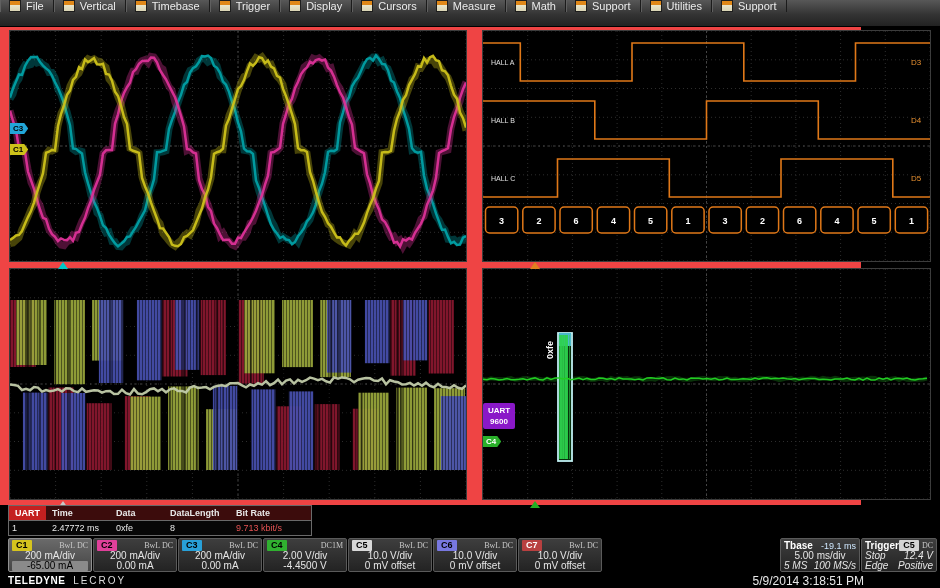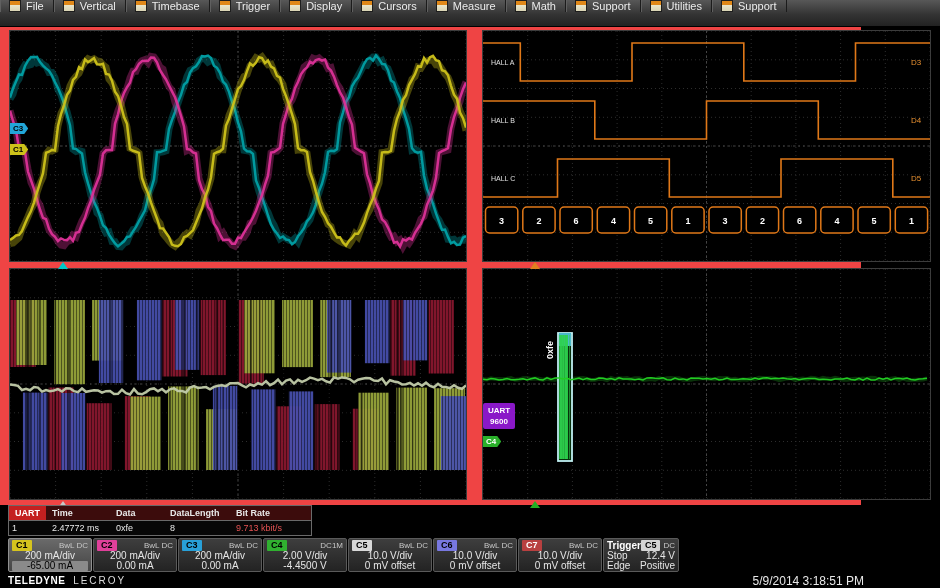--- a/index.html
+++ b/index.html
@@ -76,23 +76,23 @@
   .chbox{
     width:84px;flex:none;margin-right:1px;box-sizing:border-box;
     background:linear-gradient(#3e3e3e,#232323);border:1px solid #5a5a5a;border-radius:2px;
     font-size:9px;color:#e6e6e6;padding:1px 3px;
     display:flex;flex-direction:column;justify-content:space-between;
   }
   .chbox.selected{background:linear-gradient(#6a6a6a,#454545);border-color:#909090;}
   .chbox.selected .chline:last-child{background:#8a8a8a;color:#000;border-radius:1px;}
   .hdr{display:flex;justify-content:space-between;align-items:center;height:12px;}
   .chbadge{font-weight:bold;font-size:9px;line-height:11px;padding:0 4px;border-radius:1px;}
-  .coupling{font-size:8px;color:#c8c8c8;}
+  .coupling{font-size:8px;color:#c8c8c8;font-family:Liberation Serif, serif;}
   .chline{text-align:center;font-size:10px;line-height:10px;white-space:nowrap;}
-  .chline.split{display:flex;justify-content:space-between;text-align:center;}
+  .chline.split{display:flex;justify-content:space-between;text-align:center;font-style:italic;}
   .dlabel{color:#30d030;font-weight:bold;font-size:9px;}
   .tbasebox{margin-left:auto;width:80px;}
   .trigbox{width:76px;}
   .bold{font-weight:bold;font-size:10px;color:#fff;}
   .tbval{color:#cfe8ff;font-size:9px;}
   .trig-src{display:flex;align-items:center;gap:3px;}
   #trig-badge{background:#d4d4d4;color:#000;}
   
   .footer{
     position:absolute;left:0;top:573px;width:872px;height:15px;background:#000;
@@ -508,20 +508,31 @@
         <div class="hdr">
           <span class="chbadge" style="background: rgb(184, 64, 64); color: rgb(255, 255, 255);">C7</span>
           <span class="coupling">BwL DC</span>
         </div>
         <div class="chline">10.0 V/div</div>
         <div class="chline">0 mV offset</div>
       </div>
     </div>
 
 
+  <div class="chbox tbasebox">
+    <div class="hdr">
+      <span class="bold">Tbase</span>
+      <span class="tbval">-19.1 ms</span>
+    </div>
+    <div class="chline">5.00 ms/div</div>
+    <div class="chline split">
+      <span>5 MS</span>
+      <span>100 MS/s</span>
+    </div>
+  </div>
 
   <div class="chbox trigbox">
     <div class="hdr">
       <span class="bold">Trigger</span>
       <span class="trig-src">
         <span class="chbadge" id="trig-badge">C5</span>
         <span class="coupling">DC</span>
       </span>
     </div>
     <div class="chline split">

